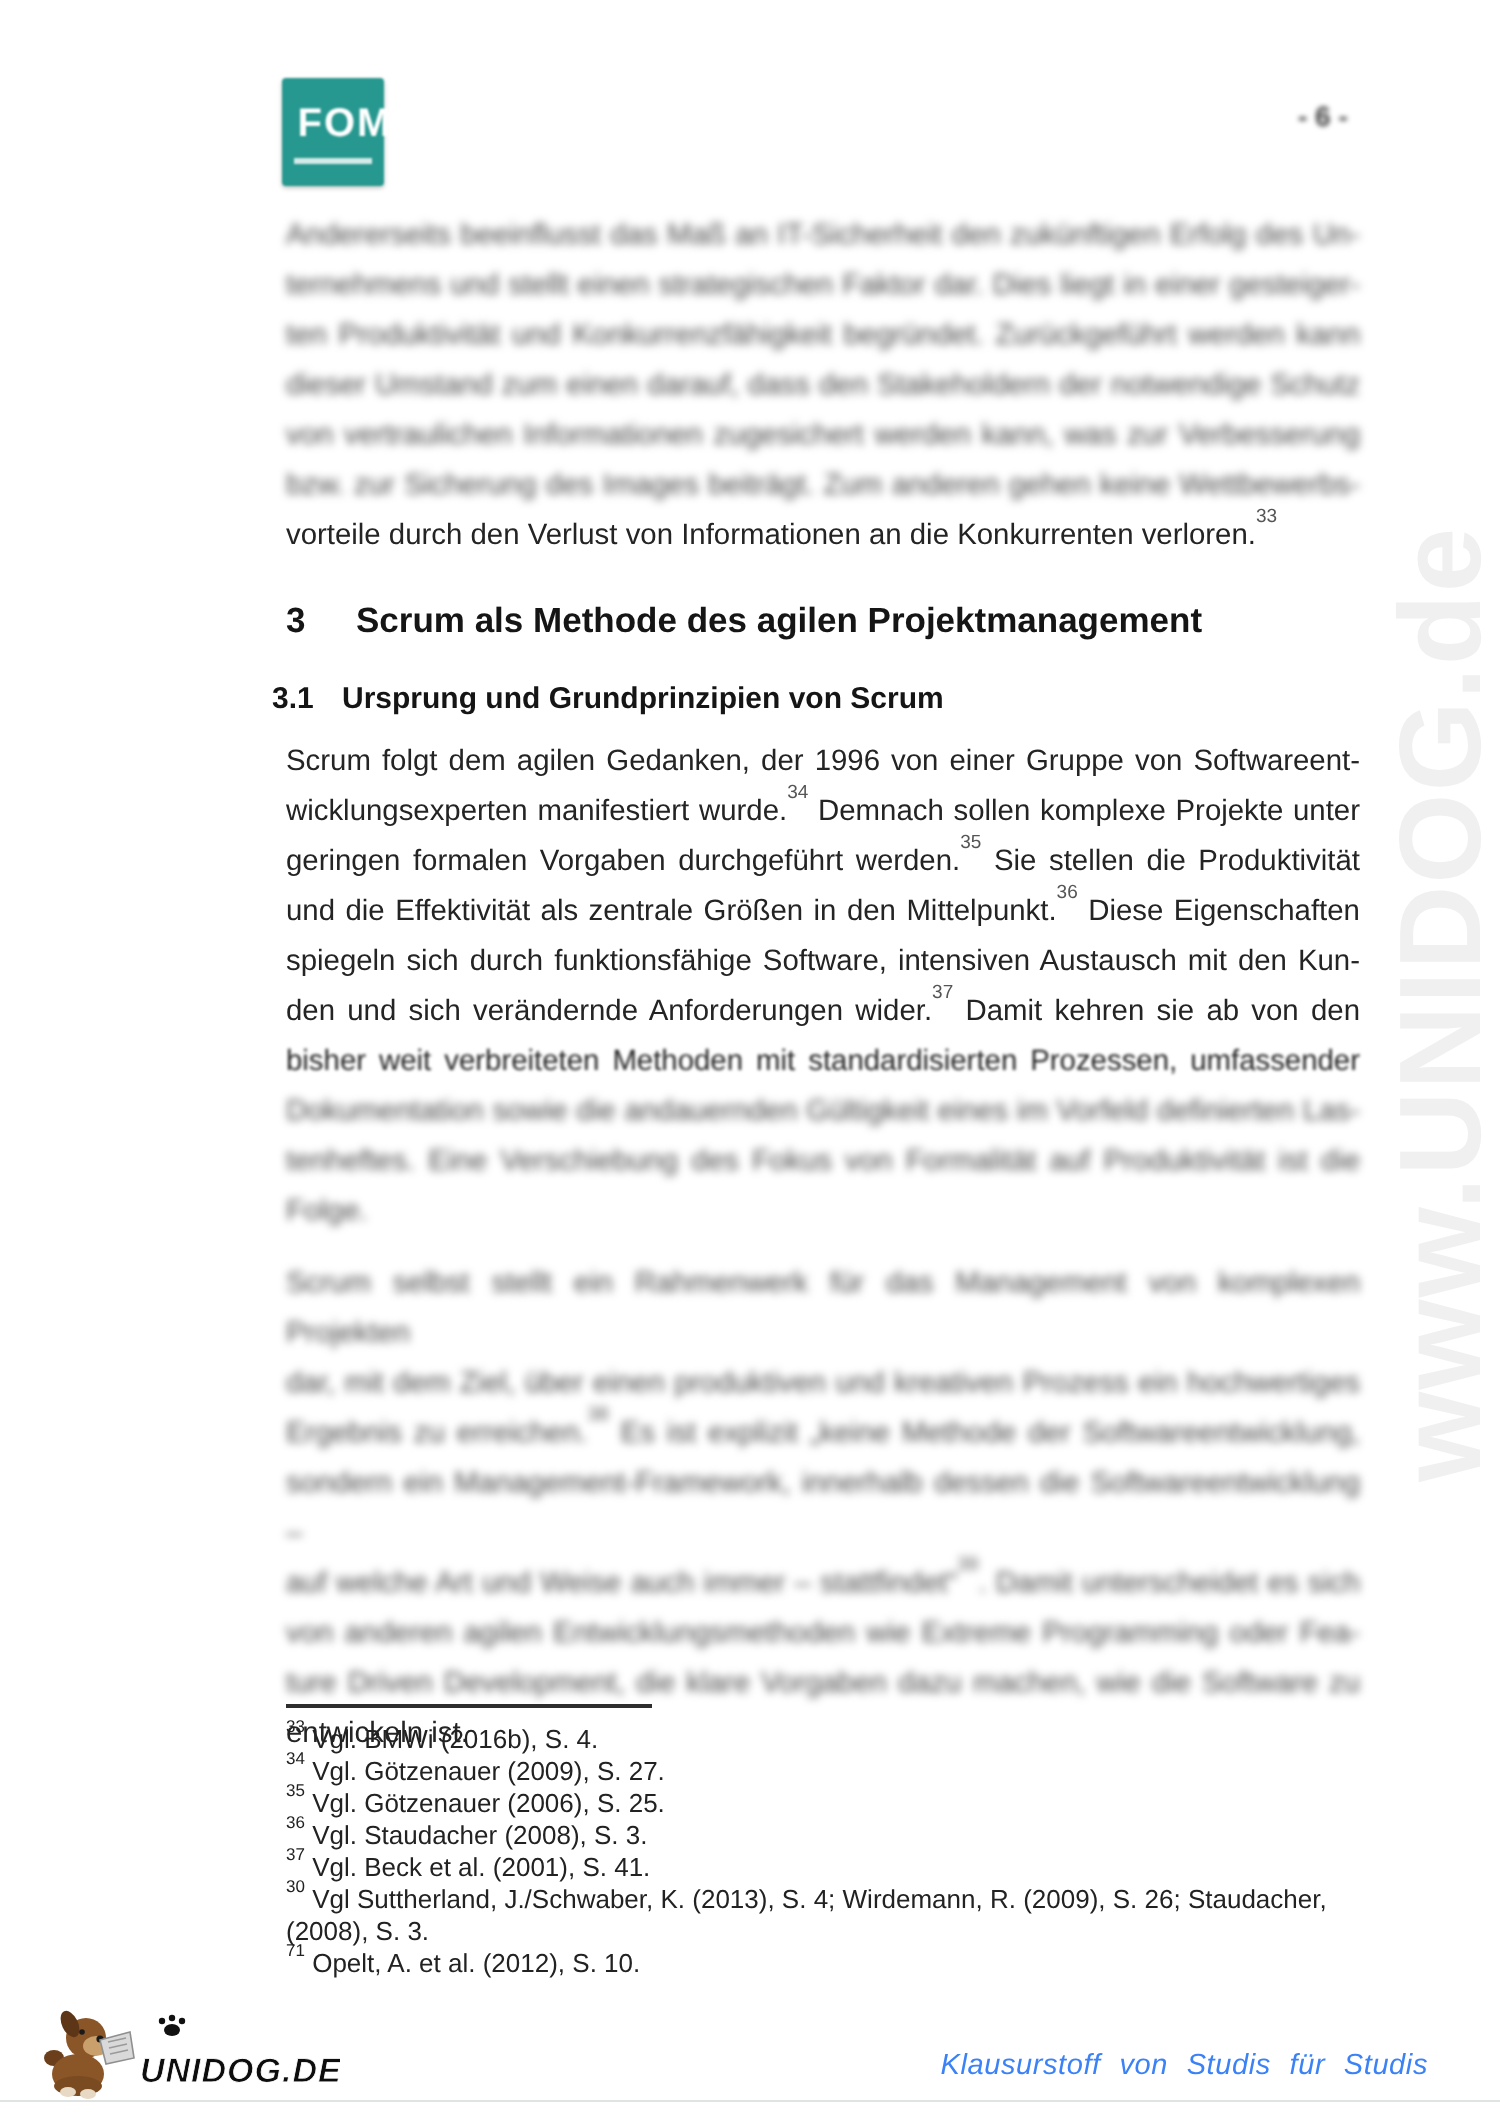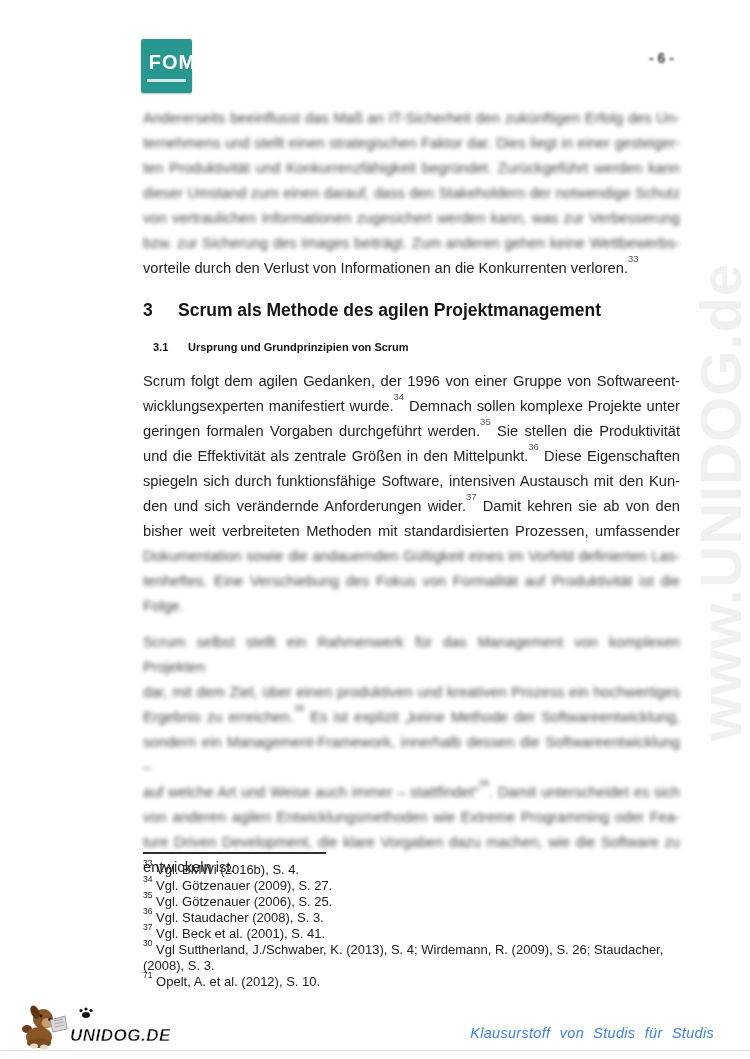--- a/index.html
+++ b/index.html
@@ -18,21 +18,21 @@
   
   .para{position:absolute;left:143px;width:537px;font-size:14.7px;color:#242424;}
   .line{line-height:25px;text-align:justify;text-align-last:justify;}
   .line.nofill{text-align:center;text-align-last:left;}
   .line.b2{filter:blur(2.1px);color:#4a4a4a;}
   .line.b1{filter:blur(.7px);}
   .para sup,.heading sup{font-size:9.5px;line-height:0;position:relative;top:-5px;color:#555;}
 
   .heading{position:absolute;left:143px;top:300px;display:flex;font-size:17.5px;font-weight:bold;color:#151515;}
   .heading .num{width:35px;flex:none;}
-  .subheading{position:absolute;left:153px;top:341px;display:flex;font-size:11px;font-weight:bold;color:#151515;}
+  .subheading{position:absolute;left:136px;top:341px;display:flex;font-size:15px;font-weight:bold;color:#151515;}
   .subheading .num{width:35px;flex:none;}
 
   
   .fn-rule{position:absolute;left:143px;top:852px;width:183px;height:2px;background:#2e2e2e;}
   .footnotes{position:absolute;left:143px;top:862px;width:530px;font-size:13px;line-height:16px;color:#222;}
   .footnote sup{font-size:8.5px;line-height:0;position:relative;top:-3px;}
 
   
   .watermark{position:absolute;left:687px;top:741px;transform:rotate(-90deg);transform-origin:0 0;
              font-size:58px;font-weight:bold;color:#f0f0f0;white-space:nowrap;letter-spacing:1px;}

